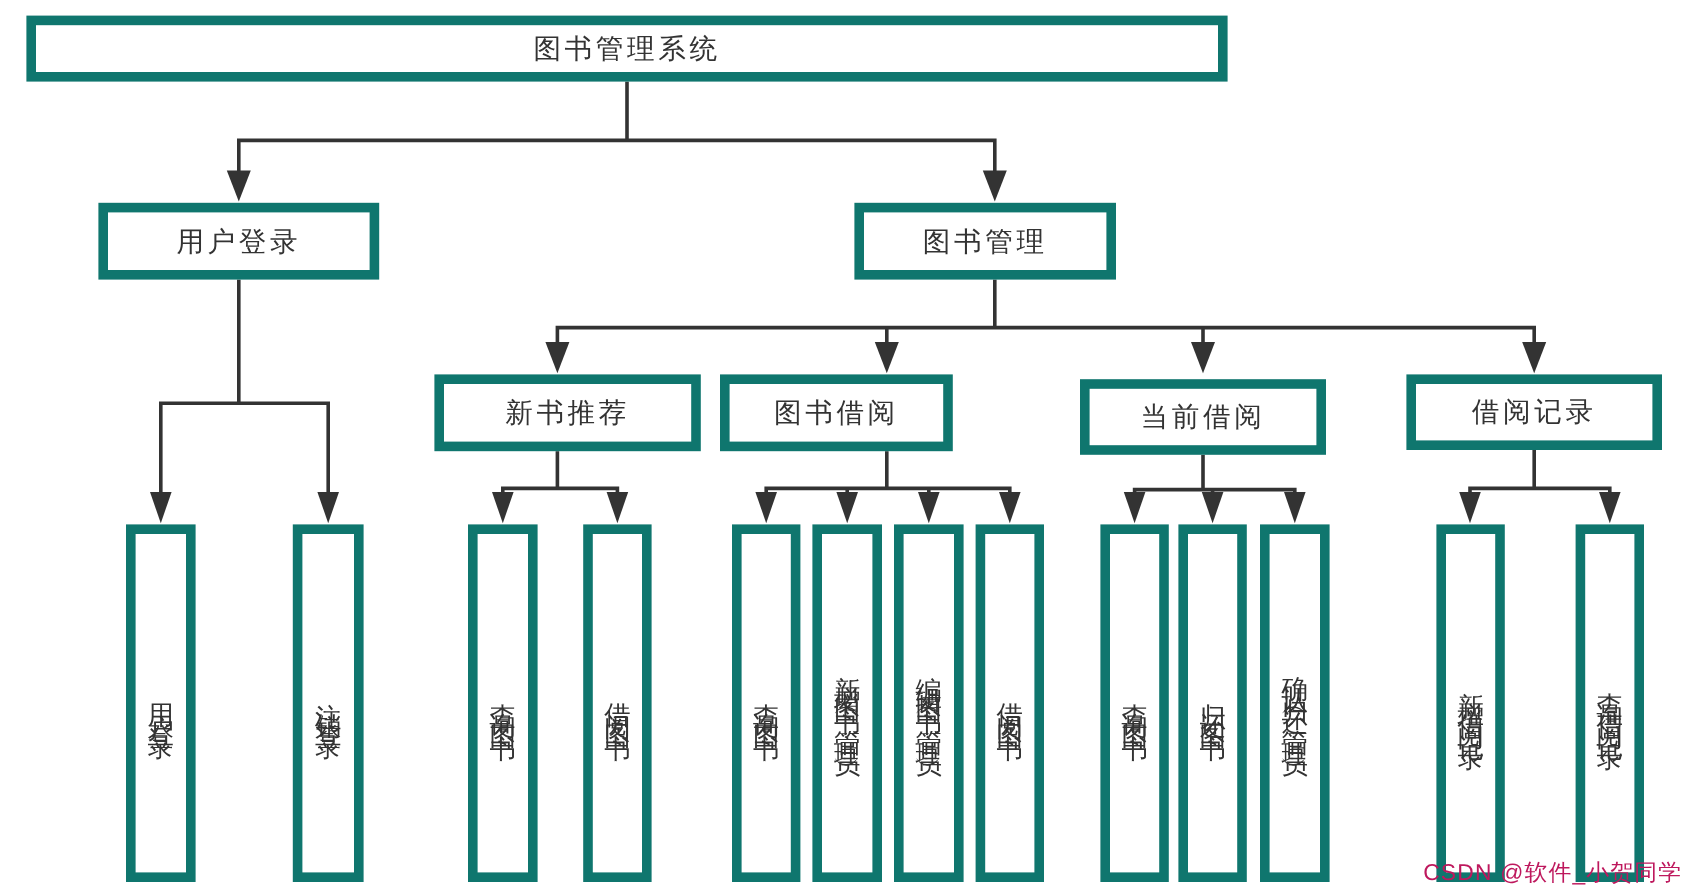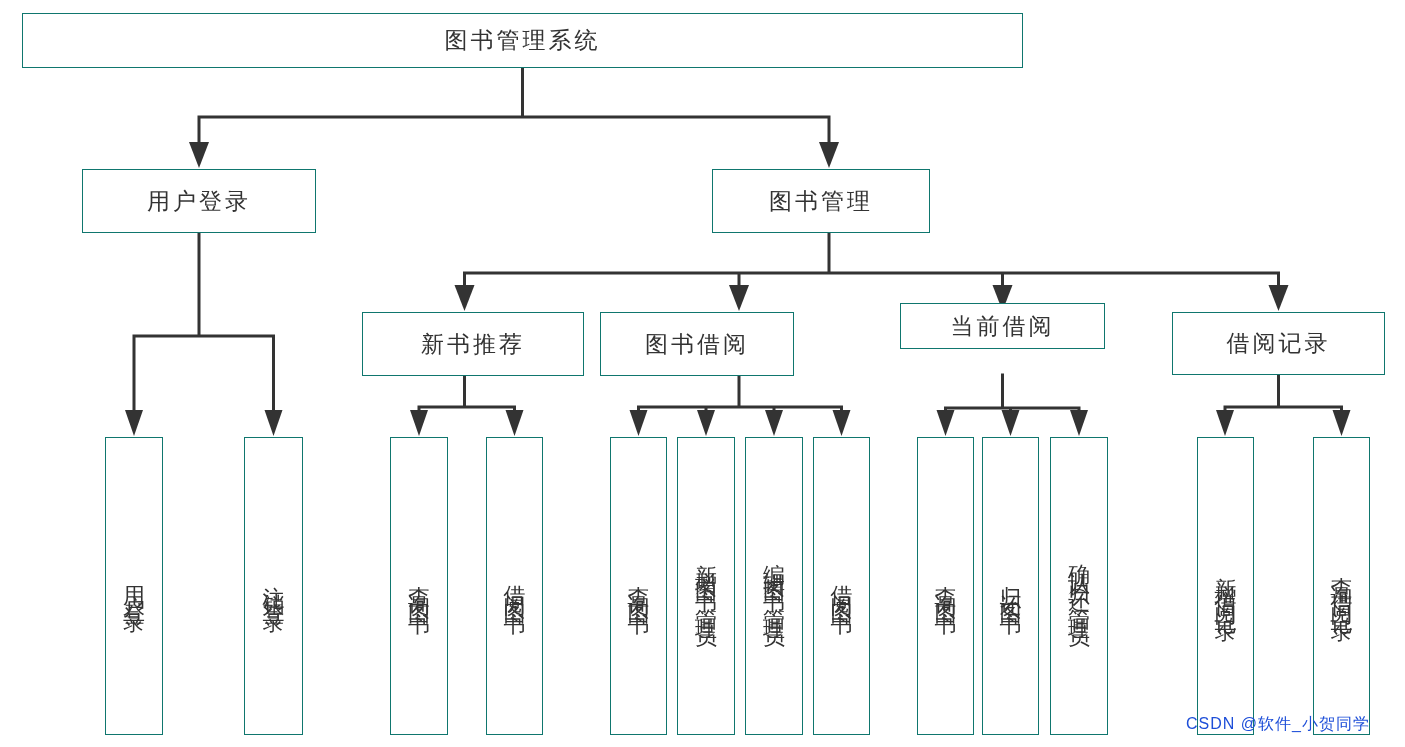--- a/index.html
+++ b/index.html
@@ -2,31 +2,31 @@
 <html><head>
 <meta charset="utf-8">
 <style>
   html,body{margin:0;padding:0;background:#ffffff;}
   .canvas{
     position:relative;width:1405px;height:747px;background:#ffffff;overflow:hidden;
     font-family:"Liberation Sans","DejaVu Sans",sans-serif;color:#333333;
   }
   .connectors{position:absolute;left:0;top:0;}
   .node{
-    position:absolute;box-sizing:border-box;border:1px solid #0f766e;background:#ffffff;
+    position:absolute;box-sizing:border-box;border:8px solid #0f766e;background:#ffffff;
     display:flex;align-items:center;justify-content:center;text-align:right;
   }
   .h-node{font-size:23px;letter-spacing:3px;white-space:nowrap;}
   .v-node{
     writing-mode:vertical-rl;text-orientation:mixed;
     font-size:22px;letter-spacing:9px;line-height:1;
   }
   .watermark{
     position:absolute;left:1186px;top:714px;width:215px;
-    font-size:16px;letter-spacing:1px;color:#1d4ed8;white-space:nowrap;z-index:5;
+    font-size:19px;letter-spacing:1px;color:#be185d;white-space:nowrap;z-index:5;
   }
 </style>
 </head>
 <body>
 
 <div class="canvas">
 
   <svg class="connectors" width="1405" height="747" viewBox="0 0 1405 747">
     <g fill="none" stroke="#333333" stroke-width="3" stroke-linecap="square">
       <path d="M522.5 68 V117 M199 117 H829 M199 117 V143 M829 117 V143"></path>
@@ -60,21 +60,21 @@
     </g>
   </svg>
 
   <div class="node h-node" style="left:22px;top:13px;width:1001px;height:55px">图书管理系统</div>
 
   <div class="node h-node" style="left:82px;top:169px;width:234px;height:64px">用户登录</div>
   <div class="node h-node" style="left:712px;top:169px;width:218px;height:64px">图书管理</div>
 
   <div class="node h-node" style="left:362px;top:312px;width:222px;height:64px">新书推荐</div>
   <div class="node h-node" style="left:600px;top:312px;width:194px;height:64px">图书借阅</div>
-  <div class="node h-node" style="left:900px;top:303px;width:205px;height:46px">当前借阅</div>
+  <div class="node h-node" style="left:900px;top:316px;width:205px;height:63px">当前借阅</div>
   <div class="node h-node" style="left:1172px;top:312px;width:213px;height:63px">借阅记录</div>
 
   <div class="node v-node" style="left:105px;top:437px;width:58px;height:298px">用户登录</div>
   <div class="node v-node" style="left:244px;top:437px;width:59px;height:298px">注销登录</div>
 
   <div class="node v-node" style="left:390px;top:437px;width:58px;height:298px">查询图书</div>
   <div class="node v-node" style="left:486px;top:437px;width:57px;height:298px">借阅图书</div>
 
   <div class="node v-node" style="left:610px;top:437px;width:57px;height:298px">查询图书</div>
   <div class="node v-node" style="left:677px;top:437px;width:58px;height:298px">新增图书（管理员）</div>

